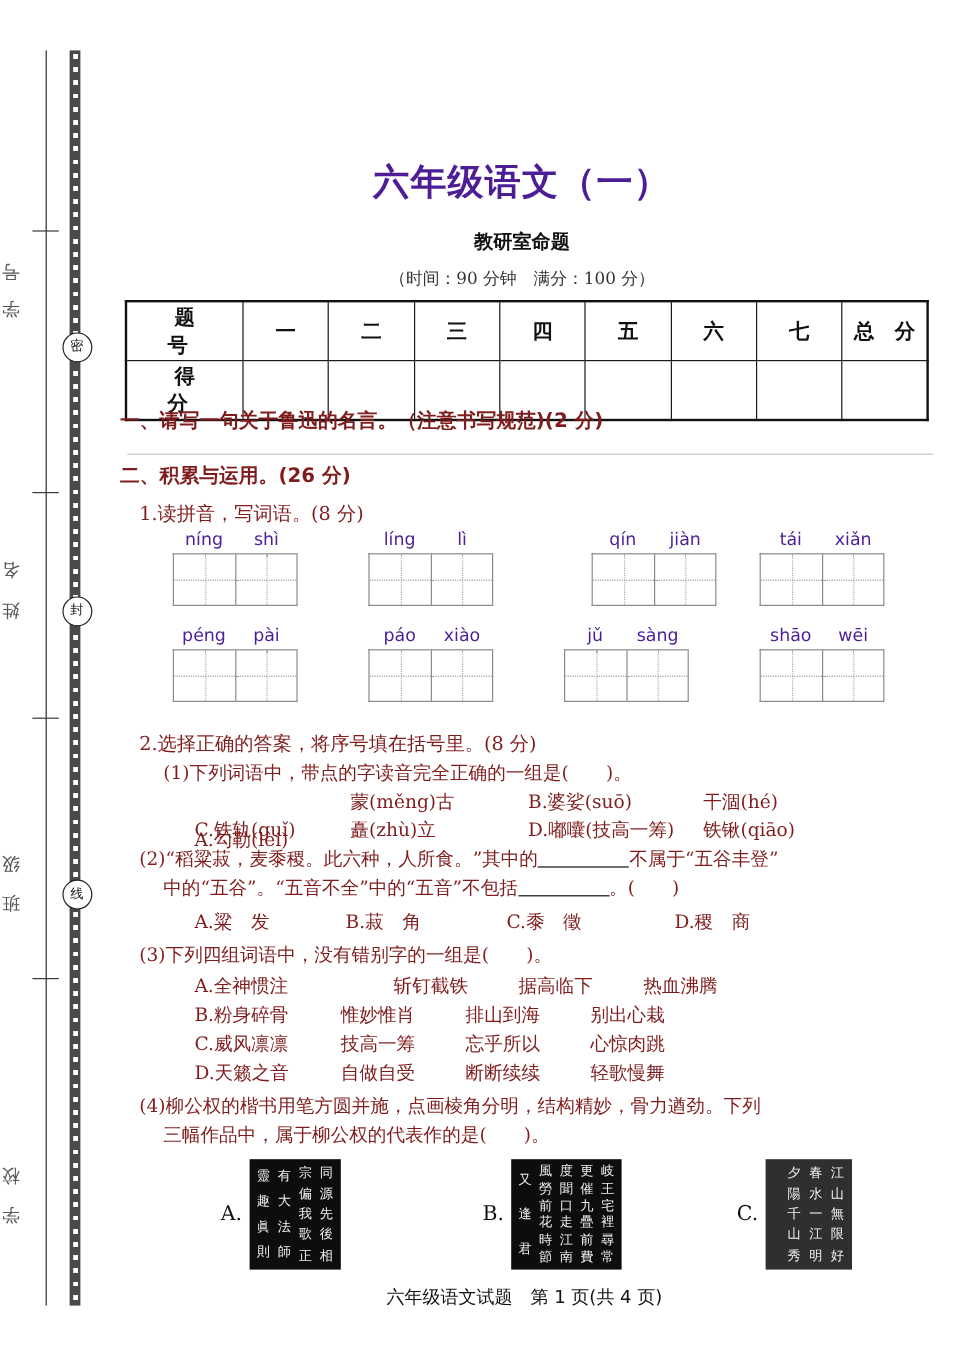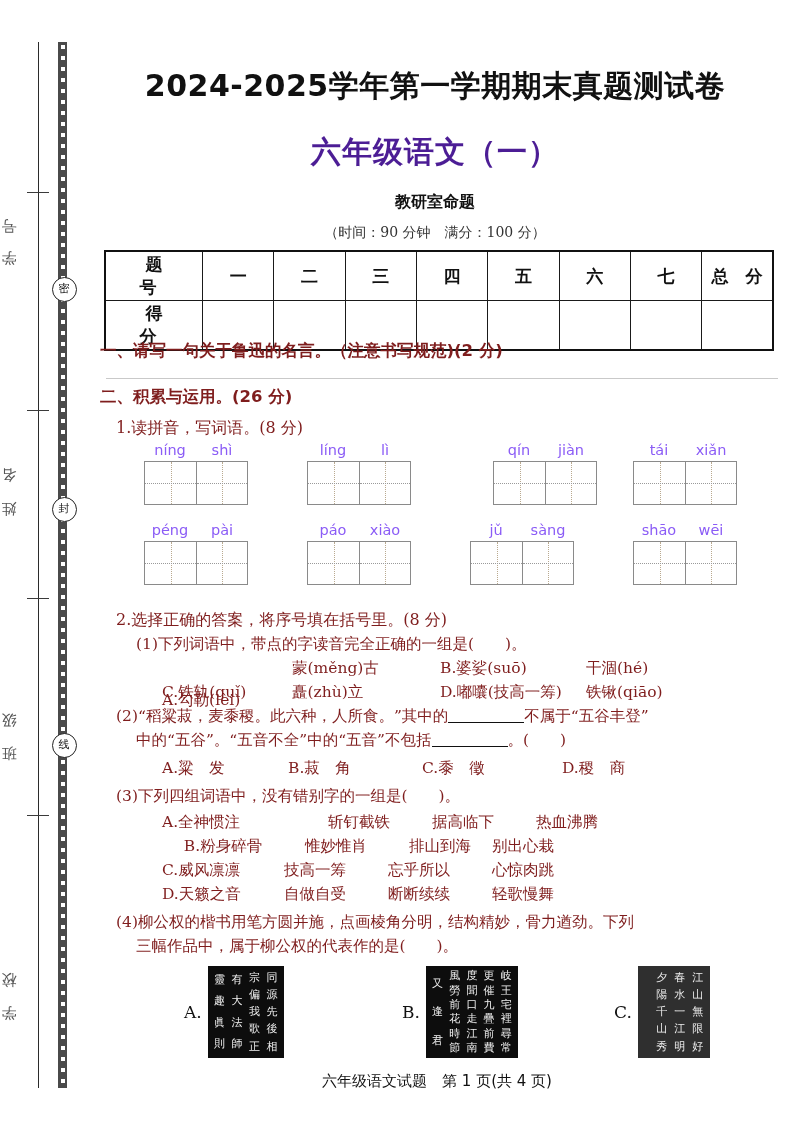--- a/index.html
+++ b/index.html
@@ -61,21 +61,21 @@
   .qtext{font-size:16px;font-family:"DejaVu Serif","Liberation Serif",serif;}
   .qsub{font-size:15.5px;font-family:"DejaVu Serif","Liberation Serif",serif;}
   .opt{font-size:15.5px;font-family:"DejaVu Serif","Liberation Serif",serif;}
   .rule{position:absolute;border-top:1px solid #c9c9c9;}
 
   .blank{display:inline-block;border-bottom:1.2px solid #111;width:76px;height:14px;vertical-align:-2px;}
 
   
   .py-grp{position:absolute;}
   .py-label{font-family:"DejaVu Sans","Liberation Sans",sans-serif;
-    font-size:14.5px;color:#8b5cf6;display:flex;}
+    font-size:14.5px;color:#4c1d95;display:flex;}
   .py-label span{width:52px;text-align:center;}
   .py-cells{display:flex;margin-top:3px;}
   .tzg{width:52px;height:44px;border:1.2px solid #8a8a8a;border-right:none;position:relative;box-sizing:border-box;}
   .tzg:last-child{border-right:1.2px solid #8a8a8a;}
   .tzg::before{content:"";position:absolute;left:50%;top:0;bottom:0;width:0;
     border-left:1px dotted #b9a98f;}
   .tzg::after{content:"";position:absolute;top:50%;left:0;right:0;height:0;
     border-top:1px dotted #9a9a9a;}
 
   
@@ -116,21 +116,20 @@
     <div class="seal-line" style="top:598px;"></div>
     <div class="seal-vtext" style="top:700px;height:104px;">班　级</div>
     <div class="seal-circ" style="top:733px;">线</div>
 
     <div class="seal-line" style="top:815px;"></div>
     <div class="seal-vtext" style="top:960px;height:104px;">学　校</div>
   </div>
 
   <div class="main">
 
-    <div class="title1">2024-2025学年第一学期期末真题测试卷</div>
     <div class="title2">六年级语文（一）</div>
     <div class="title3">教研室命题</div>
     <div class="title4">（时间：90 分钟　满分：100 分）</div>
 
     <table class="score-tbl">
       <tbody>
           <tr>
         <td class="hdcell">题　号</td>
         <td>一</td>
         <td>二</td>
@@ -265,21 +264,21 @@
     </div>
     <div class="ln opt" style="left:70px;top:758px;">A.粱　发</div>
     <div class="ln opt" style="left:196px;top:758px;">B.菽　角</div>
     <div class="ln opt" style="left:330px;top:758px;">C.黍　徵</div>
     <div class="ln opt" style="left:470px;top:758px;">D.稷　商</div>
 
     <div class="ln qsub" style="left:24px;top:786px;">(3)下列四组词语中，没有错别字的一组是(　　)。</div>
     <div class="ln opt" style="left:70px;top:812px;">
       <span style="display:inline-block;width:122px;">A.全神惯注</span><span style="display:inline-block;width:104px;margin-left:44px;">斩钉截铁</span><span style="display:inline-block;width:104px;">据高临下</span><span>热血沸腾</span>
     </div>
-    <div class="ln opt" style="left:70px;top:836px;text-align:center;">
+    <div class="ln opt" style="left:70px;top:836px;">
       <span style="display:inline-block;width:122px;">B.粉身碎骨</span><span style="display:inline-block;width:104px;">惟妙惟肖</span><span style="display:inline-block;width:104px;">排山到海</span><span>别出心栽</span>
     </div>
     <div class="ln opt" style="left:70px;top:884px;">
       <span style="display:inline-block;width:122px;">D.天籁之音</span><span style="display:inline-block;width:104px;">自做自受</span><span style="display:inline-block;width:104px;">断断续续</span><span>轻歌慢舞</span>
     </div>
     <div class="ln opt" style="left:70px;top:860px;">
       <span style="display:inline-block;width:122px;">C.威风凛凛</span><span style="display:inline-block;width:104px;">技高一筹</span><span style="display:inline-block;width:104px;">忘乎所以</span><span>心惊肉跳</span>
     </div>
 
     <div class="ln qsub" style="left:24px;top:912px;">(4)柳公权的楷书用笔方圆并施，点画棱角分明，结构精妙，骨力遒劲。下列</div>

